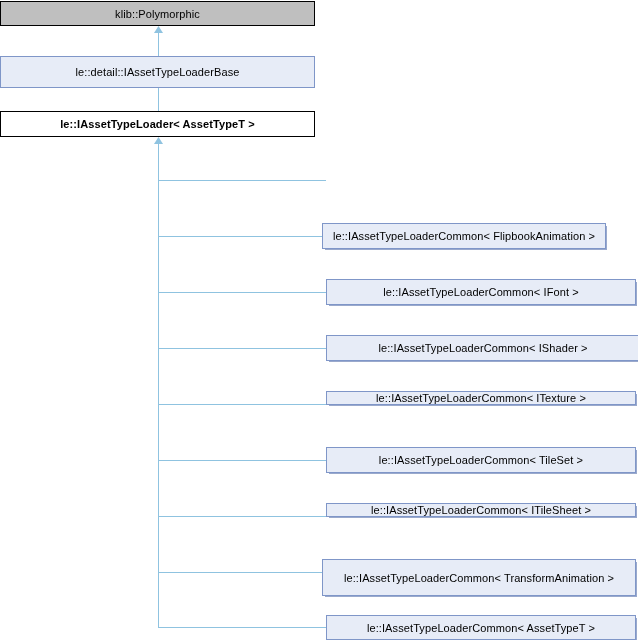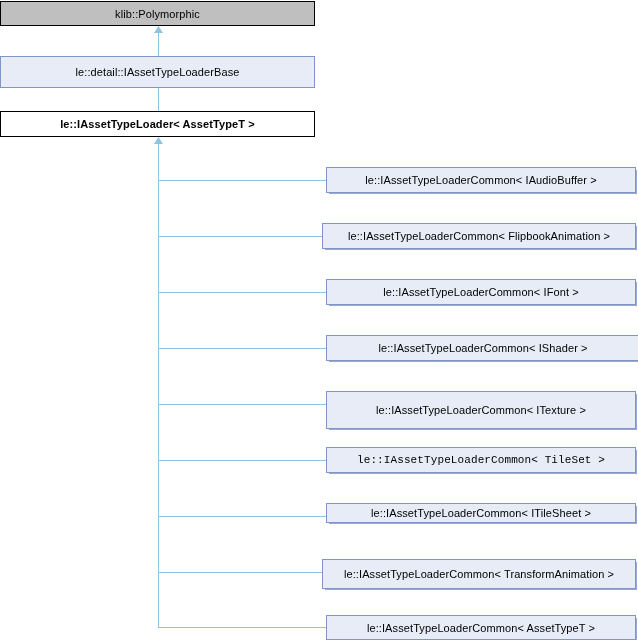--- a/index.html
+++ b/index.html
@@ -98,49 +98,46 @@
   </div>
 
   <div class="node blue" style="left:0px; top:56px; width:315px; height:32px;">
     <span class="node-label">le::detail::IAssetTypeLoaderBase</span>
   </div>
 
   <div class="node plain" style="left:0px; top:111px; width:315px; height:26px;">
     <span class="node-label">le::IAssetTypeLoader&lt; AssetTypeT &gt;</span>
   </div>
 
-  <div class="node blue shadow" style="left:326px; top:167px; width:310px; height:26px;">
-    <span class="node-label">le::IAssetTypeLoaderCommon&lt; IAudioBuffer &gt;</span>
-  </div>
 
-  <div class="node blue shadow" style="left:322px; top:223px; width:314px; height:26px;">
+  <div class="node blue shadow" style="left:322px; top:223px; width:284px; height:26px;">
     <span class="node-label">le::IAssetTypeLoaderCommon&lt; FlipbookAnimation &gt;</span>
   </div>
 
   <div class="node blue shadow" style="left:326px; top:279px; width:310px; height:26px;">
     <span class="node-label">le::IAssetTypeLoaderCommon&lt; IFont &gt;</span>
   </div>
 
   <div class="node blue shadow" style="left:326px; top:335px; width:314px; height:26px;">
     <span class="node-label">le::IAssetTypeLoaderCommon&lt; IShader &gt;</span>
   </div>
 
-  <div class="node blue shadow" style="left:326px; top:391px; width:310px; height:38px;">
+  <div class="node blue shadow" style="left:326px; top:391px; width:310px; height:14px;">
     <span class="node-label">le::IAssetTypeLoaderCommon&lt; ITexture &gt;</span>
   </div>
 
-  <div class="node blue shadow" style="left:326px; top:447px; width:310px; height:26px;font-family:Liberation Mono, monospace;">
+  <div class="node blue shadow" style="left:326px; top:447px; width:310px; height:26px;">
     <span class="node-label">le::IAssetTypeLoaderCommon&lt; TileSet &gt;</span>
   </div>
 
-  <div class="node blue shadow" style="left:326px; top:503px; width:310px; height:20px;">
+  <div class="node blue shadow" style="left:326px; top:503px; width:310px; height:14px;">
     <span class="node-label">le::IAssetTypeLoaderCommon&lt; ITileSheet &gt;</span>
   </div>
 
-  <div class="node blue shadow" style="left:322px; top:559px; width:314px; height:30px;">
+  <div class="node blue shadow" style="left:322px; top:559px; width:314px; height:37px;">
     <span class="node-label">le::IAssetTypeLoaderCommon&lt; TransformAnimation &gt;</span>
   </div>
 
   <div class="node blue shadow" style="left:326px; top:615px; width:310px; height:25px;">
     <span class="node-label">le::IAssetTypeLoaderCommon&lt; AssetTypeT &gt;</span>
   </div>
 
 </div>
 
 </body></html>

